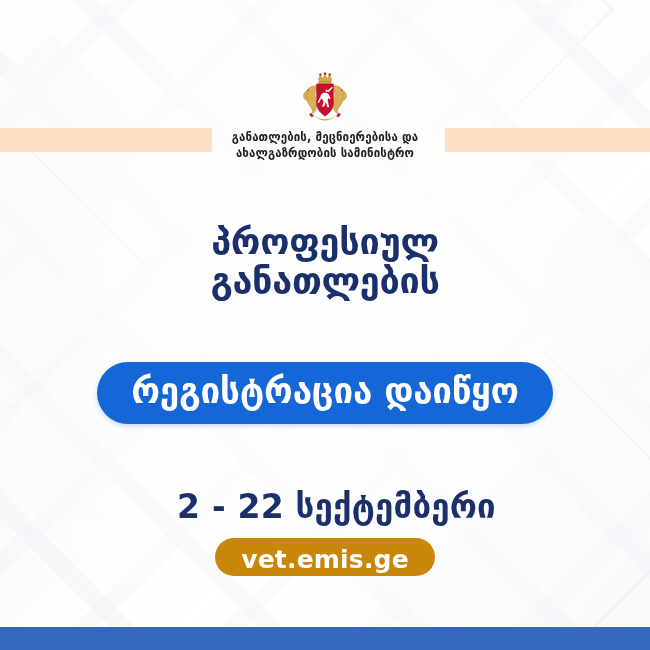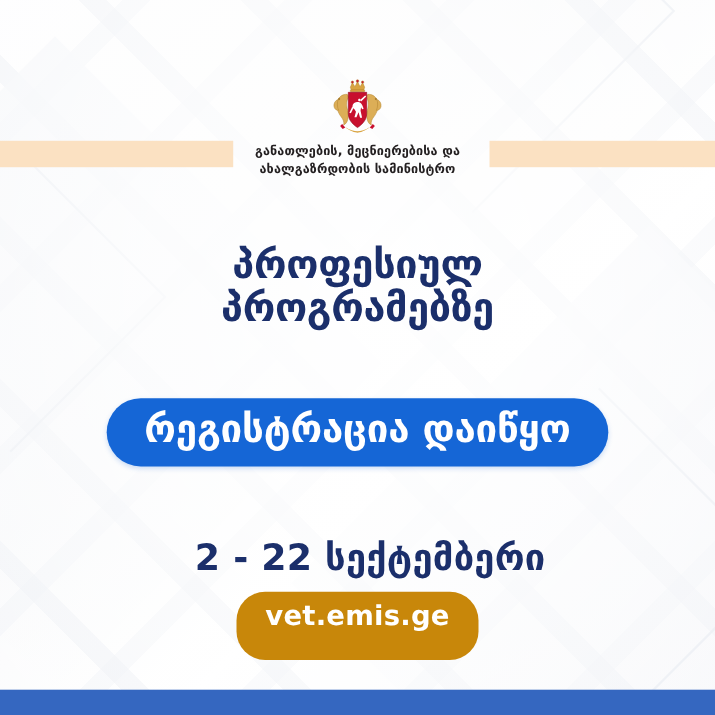--- a/index.html
+++ b/index.html
@@ -137,21 +137,21 @@
   .url-row{
     position:absolute; left:0; right:0; top:538px;
     display:flex; justify-content:center;
   }
   .url-badge{
     background:#c8870a;
     color:#ffffff;
     font-size:25px;
     font-weight:700;
     line-height:1;
-    padding:9px 26px 28px;
+    padding:9px 26px 4px;
     border-radius:26px;
     letter-spacing:.2px;
     white-space:nowrap;
   }
 
   
   .bottom-band{
     position:absolute; left:0; right:0; bottom:0;
     height:23px;
     background:#3567c0;
@@ -215,21 +215,21 @@
         <path d="M36 98 C44 106 56 109 60 109 C64 109 76 106 84 98 C76 104 66 106 60 106 C54 106 44 104 36 98 Z"></path>
       </g>
     </svg>
 
     <div class="ministry-text">განათლების, მეცნიერებისა და
 ახალგაზრდობის სამინისტრო</div>
   </div>
 
   <div class="headline">
     <span>პროფესიულ</span>
-    <span>პროგრამებზე</span>
+    <span>განათლების</span>
   </div>
 
   <div class="pill-row">
     <div class="pill">რეგისტრაცია დაიწყო</div>
   </div>
 
   <div class="date-line">2 - 22 სექტემბერი</div>
 
   <div class="url-row">
     <div class="url-badge">vet.emis.ge</div>

